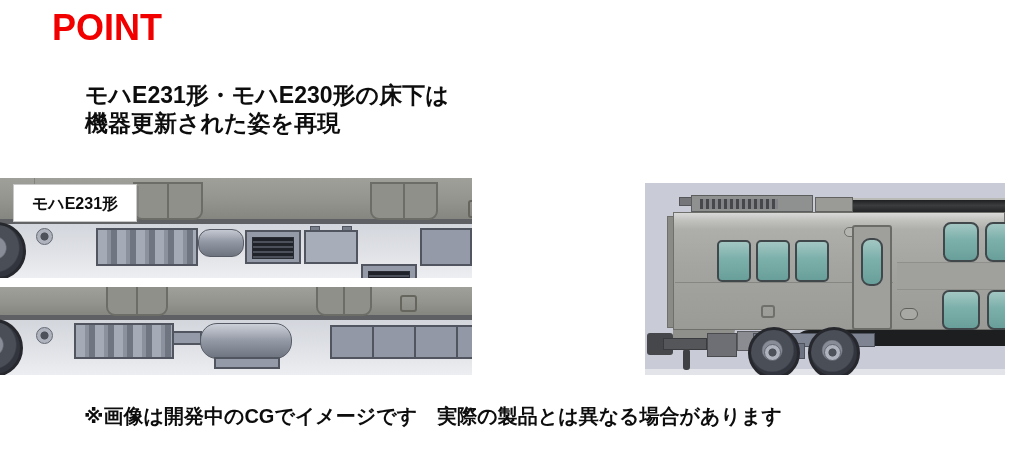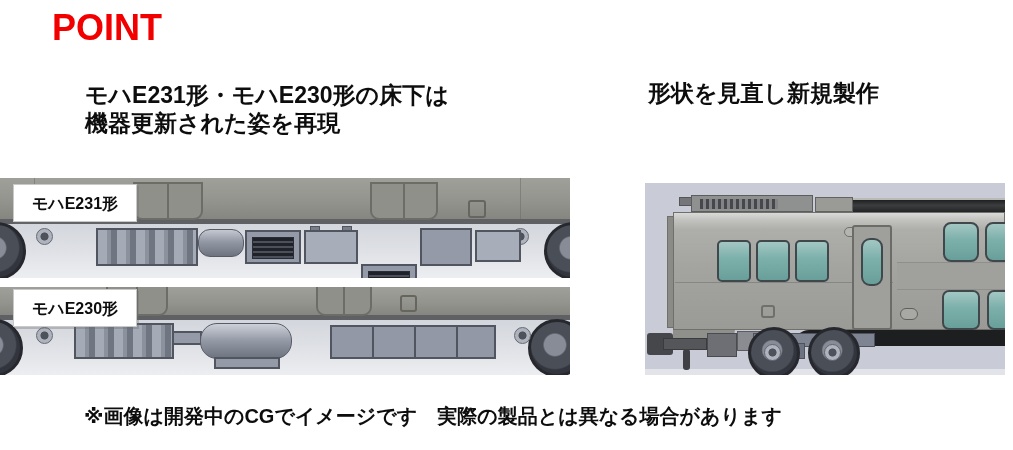--- a/index.html
+++ b/index.html
@@ -14,21 +14,21 @@
   }
   .note{position:absolute;font-weight:bold;font-size:23px;line-height:28px;color:#0d0d0d;}
   #note-left{left:85px;top:81px;}
   #note-right{left:648px;top:79px;}
   #footnote{
     position:absolute;left:0;top:403px;width:866px;margin:0;text-align:center;
     font-size:20px;font-weight:bold;color:#0d0d0d;
   }
   
   .fig{position:absolute;overflow:hidden;}
-  #fig-left{left:0;top:178px;width:570px;height:197px;}
+  #fig-left{left:0;top:178px;width:472px;height:197px;}
   #fig-right{left:645px;top:183px;width:360px;height:192px;background:#c9ccd7;}
   .band{position:absolute;left:0;width:570px;overflow:hidden;}
   #bandA{top:0;height:100px;}
   #bandB{top:109px;height:88px;}
   .carbody{position:absolute;left:0;width:570px;top:0;
     background:linear-gradient(180deg,#a0a09a 0%,#94948e 55%,#868680 100%);
     border-bottom:5px solid #5f6063;box-sizing:border-box;}
   .underfloor{position:absolute;left:0;width:570px;
     background:linear-gradient(180deg,#d3d6dc 0%,#e0e2e7 55%,#eceef1 100%);}
   .seam{position:absolute;top:0;width:1px;background:#6e6e68;opacity:.55;}
@@ -67,21 +67,20 @@
 <div id="stage">
 
   <h1 id="title" style="color: rgb(242, 0, 0);">POINT</h1>
 
   <div class="note" id="note-left">
     <div>モハE231形・モハE230形の床下は</div>
     <div>機器更新された姿を再現</div>
   </div>
 
   <div class="note" id="note-right">
-    <div>形状を見直し新規製作</div>
   </div>
 
   <div class="fig" id="fig-left">
 
     <div class="band" id="bandA">
       <div class="carbody" style="height:46px;">
         <div class="seam" style="left:34px;height:41px;"></div>
         <div class="seam" style="left:520px;height:41px;"></div>
         <div class="tdoor" style="left:133px;top:4px;width:70px;height:38px;"></div>
         <div class="tdoor" style="left:370px;top:4px;width:68px;height:38px;"></div>
@@ -119,21 +118,20 @@
         <div class="wheel" style="left:-35px;top:-1px;"></div>
         <div class="wheel" style="left:528px;top:-1px;"></div>
         <div class="axcap" style="left:36px;top:7px;"></div>
         <div class="axcap" style="left:514px;top:7px;"></div>
         <div class="ebox ribbed" style="left:74px;top:3px;width:100px;height:36px;"></div>
         <div class="ebox" style="left:172px;top:11px;width:30px;height:14px;"></div>
         <div class="tank" style="left:200px;top:3px;width:90px;height:34px;"></div>
         <div class="ebox" style="left:214px;top:37px;width:66px;height:12px;"></div>
         <div class="ebox panelled" style="left:330px;top:5px;width:166px;height:34px;"></div>
       </div>
-      <div class="flabel" style="top:2px;">モハE230形</div>
     </div>
   </div>
 
   <div class="fig" id="fig-right">
 
     <div class="rpart" style="left:34px;top:14px;width:14px;height:9px;background:#75767a;border:1px solid #55565a;"></div>
     <div class="rpart" style="left:46px;top:12px;width:122px;height:17px;background:#8f9090;border:1px solid #5c5d5d;">
       <div class="rpart" style="left:8px;top:3px;width:78px;height:10px;background:repeating-linear-gradient(90deg,#46474b 0 3px,#828386 3px 6px);"></div>
     </div>
     <div class="rpart" style="left:170px;top:14px;width:38px;height:15px;background:#9a9b97;border:1px solid #626360;"></div>

